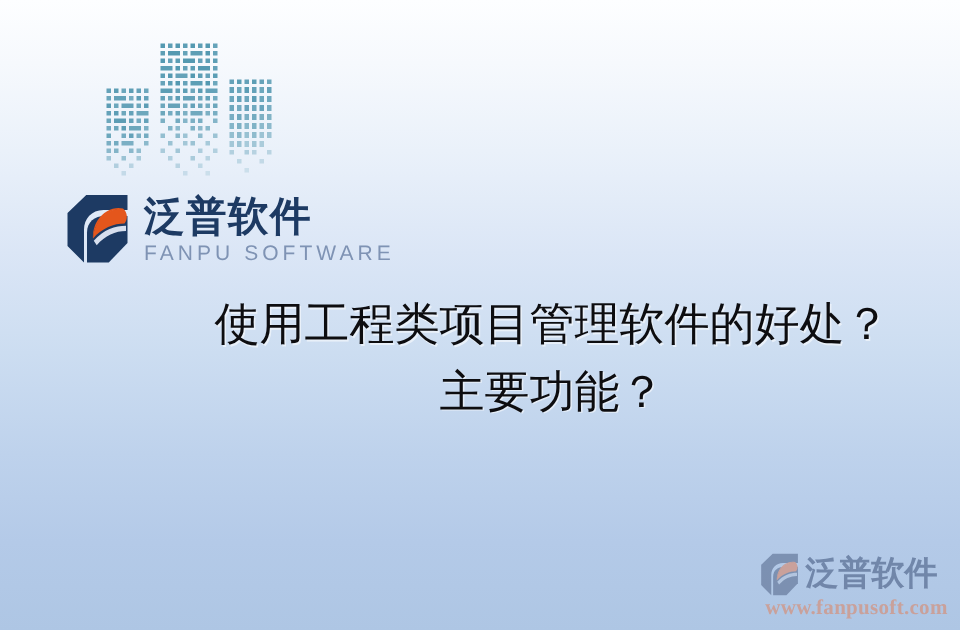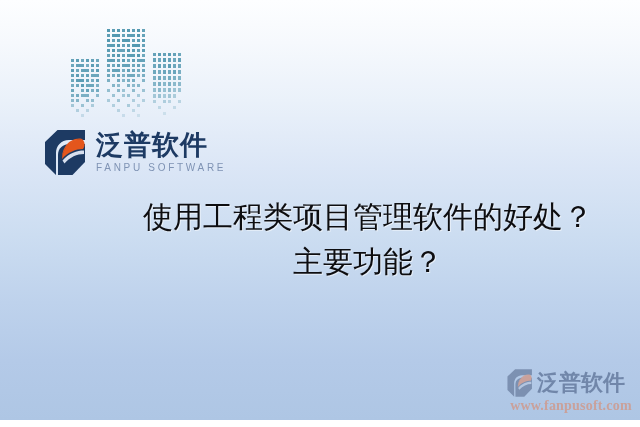--- a/index.html
+++ b/index.html
@@ -57,21 +57,21 @@
     font-family: "DejaVu Sans", "Liberation Sans", sans-serif;
     font-size: 27px;
     font-weight: 700;
     line-height: 31px;
     letter-spacing: 1px;
     color: #1d3a63;
     white-space: nowrap;
   }
   #brand-en {
     font-family: "Liberation Sans", sans-serif;
-    font-size: 10px;
+    font-size: 14px;
     font-weight: 400;
     letter-spacing: 2.7px;
     line-height: 14px;
     color: #7f93b4;
     white-space: nowrap;
     margin-top: 1px;
   }
 
   
   #headline {

